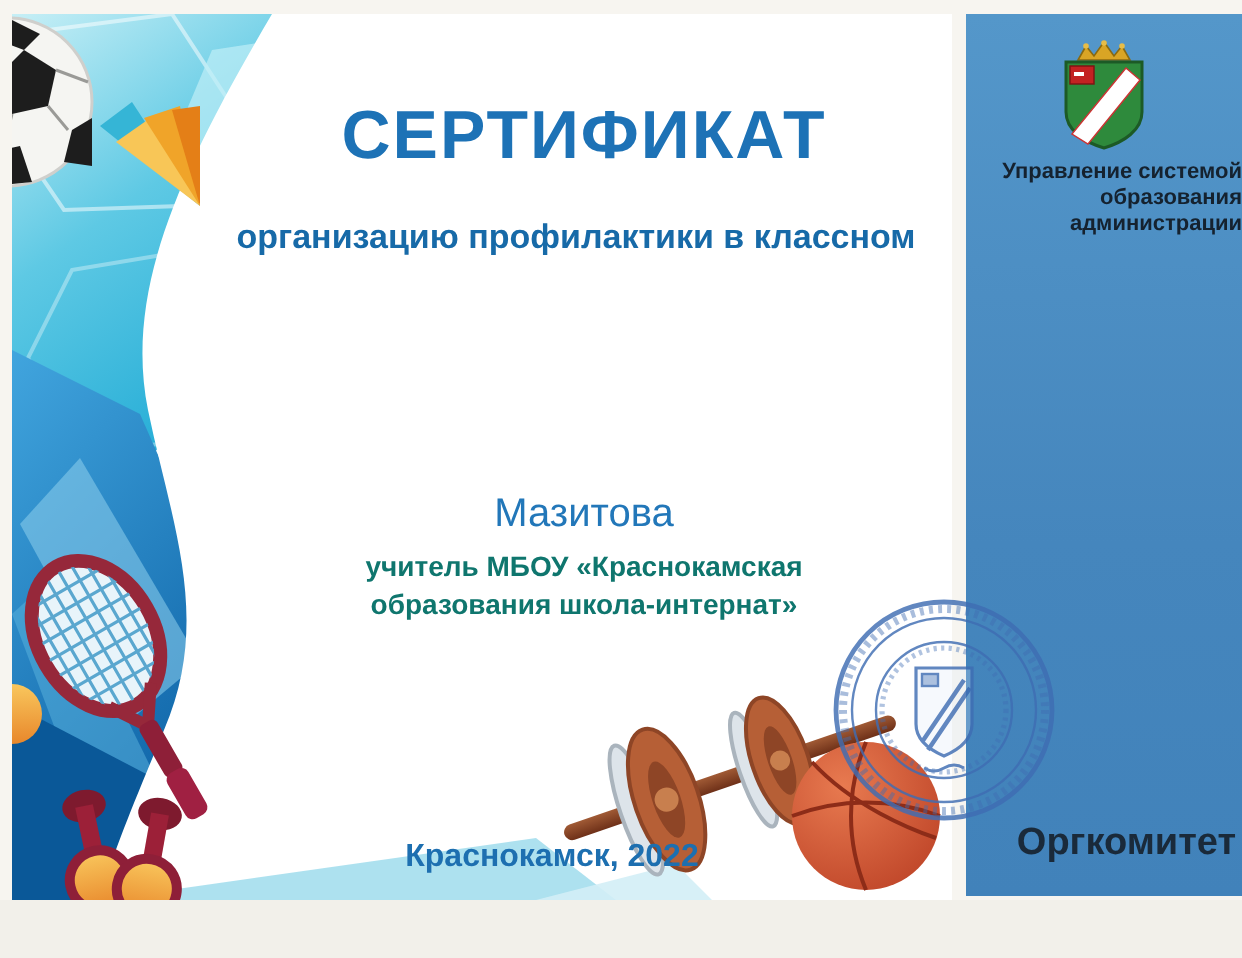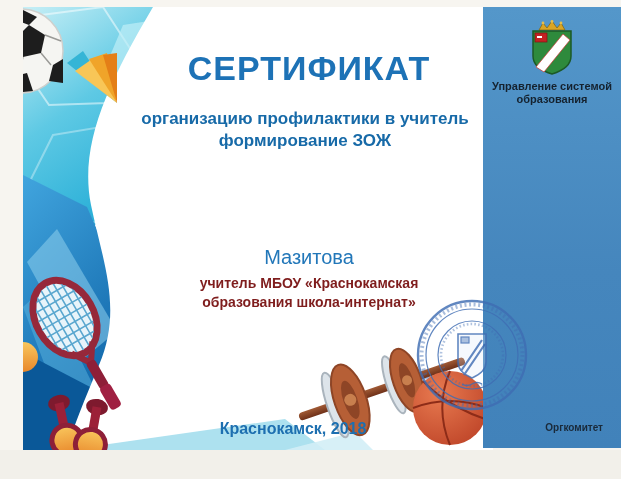--- a/index.html
+++ b/index.html
@@ -5,55 +5,55 @@
   html,body{margin:0;padding:0;}
   body{
     width:621px;height:479px;overflow:hidden;
     background:#f6f4ef;
     font-family:"Liberation Sans", sans-serif;
     position:relative;
   }
   .scan{position:absolute;inset:0;background:#f7f5f0;}
   
   .main-area{
-    position:absolute;left:23px;top:7px;width:470px;height:353px;
+    position:absolute;left:6px;top:7px;width:470px;height:353px;
     background:#ffffff;z-index:0;
   }
   .art{position:absolute;left:0;top:0;z-index:0;}
   .textcol{position:absolute;z-index:2;text-align:center;}
   .title{
     left:100px;top:42px;width:372px;
     font-size:34px;font-weight:bold;letter-spacing:1px;color:#1d72b6;
   }
   .subtitle{
     left:86px;top:101px;width:392px;
     font-size:17px;font-weight:bold;color:#176aa8;line-height:22px;
   }
   .nameblock{left:100px;top:238px;width:372px;}
   .surname,.givennames{font-size:20px;font-weight:normal;color:#2277b9;line-height:25px;}
-  .role{font-size:14px;font-weight:bold;color:#7f1d1d;line-height:19px;}
+  .role{font-size:14px;font-weight:bold;color:#0f766e;line-height:19px;}
   .role-wrap{margin-top:4px;}
   .cityyear{
     left:140px;top:413px;width:260px;
     font-size:16px;font-weight:bold;color:#1d6fb0;
   }
   
   .panel{
     position:absolute;left:483px;top:7px;width:138px;height:441px;
     background:linear-gradient(180deg,#5497ca 0%,#4586bd 60%,#4182ba 100%);
     z-index:1;
   }
   .arms{display:block;margin:13px auto 4px auto;}
   .orgtext{
-    text-align:center;font-size:11px;line-height:13px;font-weight:600;
+    text-align:right;font-size:11px;line-height:13px;font-weight:600;
     color:#15222f;margin-top:4px;
   }
   .signature{
-    position:absolute;right:18px;bottom:15px;
-    font-size:10px;font-weight:600;color:#1a2a3a;
+    position:absolute;right:3px;bottom:15px;
+    font-size:19px;font-weight:600;color:#1a2a3a;
   }
   .stamp{position:absolute;left:412px;top:296px;z-index:5;}
   .scanfoot{position:absolute;left:0;top:450px;width:621px;height:29px;background:#f2f0ea;z-index:0;}
 </style>
 </head>
 <body>
 
 <div class="scan">
   <div class="scanfoot"></div>
 
@@ -160,49 +160,49 @@
         <circle cx="427" cy="401" r="37" fill="url(#bballG)"></circle>
         <path d="M427,364 C417,388 417,414 427,438" stroke="#8d2c18" stroke-width="2" fill="none"></path>
         <path d="M390,401 C414,392 440,392 464,401" stroke="#8d2c18" stroke-width="2" fill="none"></path>
         <path d="M400,374 C420,396 450,408 462,412" stroke="#8d2c18" stroke-width="2" fill="none"></path>
       </g>
     </svg>
 
     <div class="textcol title">СЕРТИФИКАТ</div>
 
     <div class="textcol subtitle">
-      <div>организацию профилактики в учитель</div>
-      <div>формирование ЗОЖ</div>
+      <div>организацию профилактики в классном</div>
     </div>
 
     <div class="textcol nameblock">
       <div class="surname">Мазитова</div>
       <div class="role-wrap">
         <div class="role">учитель МБОУ «Краснокамская</div>
         <div class="role">образования школа-интернат»</div>
       </div>
     </div>
 
-    <div class="textcol cityyear">Краснокамск, 2018</div>
+    <div class="textcol cityyear">Краснокамск, 2022</div>
   </div>
 
   <div class="panel">
     <svg class="arms" width="46" height="56" viewBox="0 0 46 56">
       <path d="M10,10 L14,3 L18,8 L23,1 L28,8 L32,3 L36,10 Z" fill="#d9a525" stroke="#8a6a10" stroke-width="0.8"></path>
       <circle cx="14" cy="3" r="1.4" fill="#e8bd47"></circle>
       <circle cx="23" cy="1.5" r="1.4" fill="#e8bd47"></circle>
       <circle cx="32" cy="3" r="1.4" fill="#e8bd47"></circle>
       <path d="M4,11 H42 V36 C42,45 33,51 23,54 C13,51 4,45 4,36 Z" fill="#2e8a3c" stroke="#1c5a26" stroke-width="1.5"></path>
       <path d="M7,47 L34,14 L41,20 L15,52 Z" fill="#ffffff" stroke="#cc3333" stroke-width="0.7"></path>
       <rect x="6" y="13" width="12" height="9" fill="#c32222" stroke="#7e1212" stroke-width="0.7"></rect>
       <rect x="8" y="16" width="5" height="2" fill="#ffffff"></rect>
     </svg>
     <div class="orgtext">
       <div>Управление системой</div>
       <div>образования</div>
+      <div>администрации</div>
     </div>
     <div class="signature">Оргкомитет</div>
   </div>
 
   <svg class="stamp" width="120" height="118" viewBox="0 0 120 118">
     <g stroke="#3f6db3" fill="none" opacity="0.82">
       <circle cx="60" cy="59" r="54" stroke-width="2.4"></circle>
       <circle cx="60" cy="59" r="50.5" stroke-width="4" stroke-dasharray="2 2.6" opacity="0.55"></circle>
       <circle cx="60" cy="59" r="46" stroke-width="1.2"></circle>
       <circle cx="60" cy="59" r="34" stroke-width="1.2"></circle>

